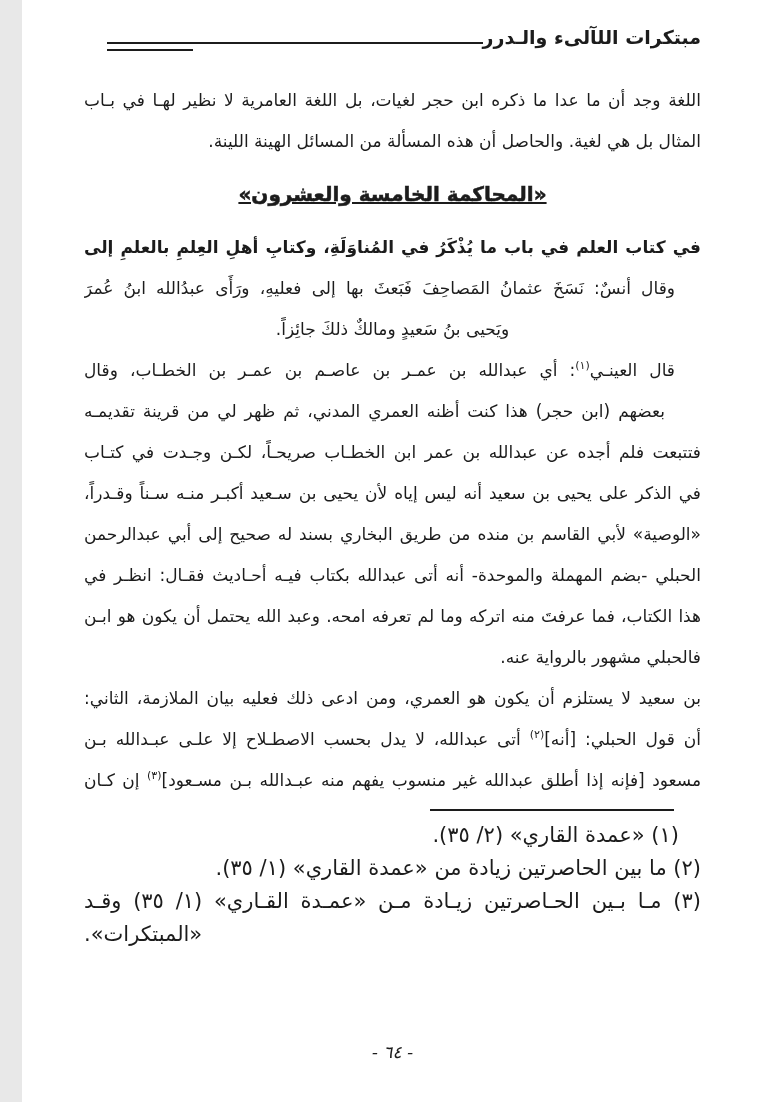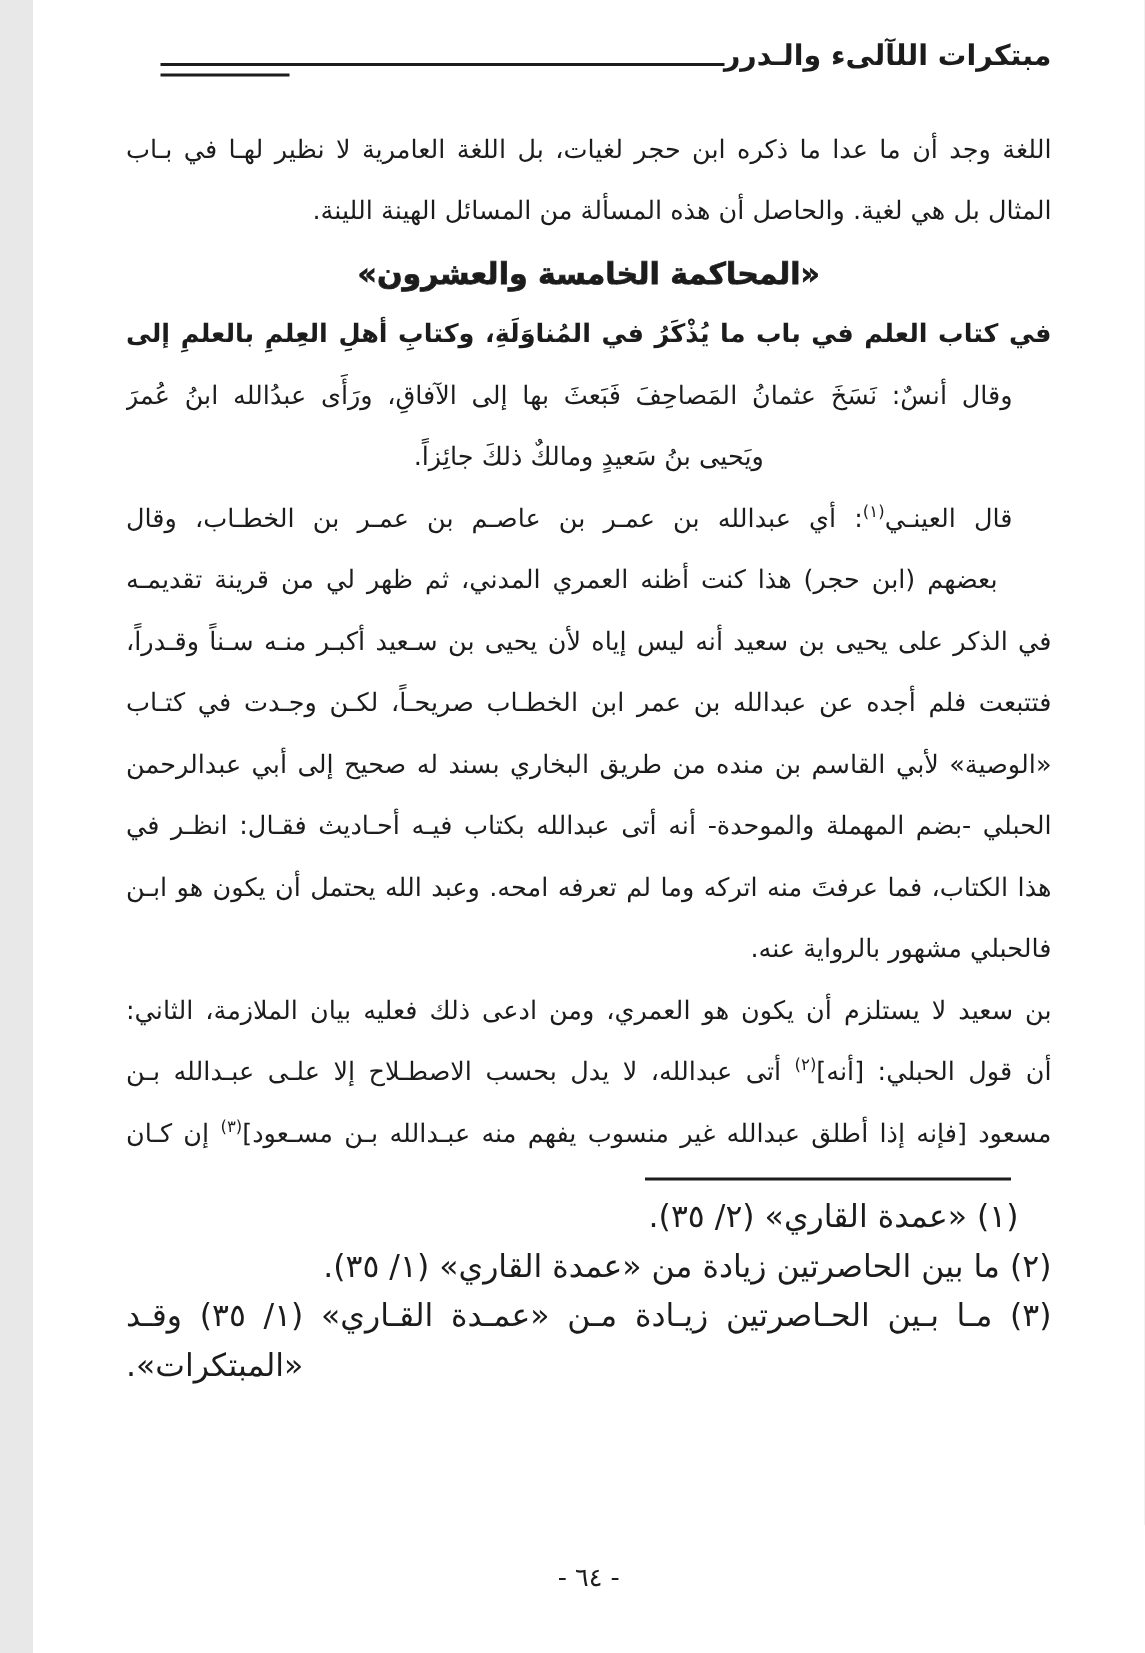--- a/index.html
+++ b/index.html
@@ -61,26 +61,27 @@
     overflow: hidden;
     text-align: justify;
     text-align-last: justify;
   }
   .line.end    { text-align: right;  text-align-last: right; }
   .line.center { text-align: center; text-align-last: center; }
   .line.indent  { text-indent: 26px; }
   .line.indent2 { text-indent: 36px; }
   .line.bold    { font-weight: bold; }
   .chapter-heading {
-    margin: 0;
+    margin: 12px;
     height: 41px;
     line-height: 41px;
     text-align: center;
     font-size: 20px;
     font-weight: bold;
+    text-decoration: underline;
     -webkit-text-stroke: 0.5px #1c1c1c;
   }
   .fn-marker {
     font-size: 11px;
     line-height: 0;
     vertical-align: super;
   }
   .seg-bold { font-weight: bold; }
 
   
@@ -105,20 +106,21 @@
 
   
   .page-number {
     position: absolute;
     left: 0;
     right: 0;
     bottom: 40px;
     text-align: center;
     font-size: 17px;
     letter-spacing: 1px;
+    font-style: italic;
   }
 </style>
 </head>
 <body>
 
 <div class="page">
 
   <header class="header">
     <span class="header-rule"></span>
     <span class="header-rule2"></span>
@@ -127,27 +129,27 @@
 
   <main class="body-text">
 
     <p class="line">اللغة وجد أن ما عدا ما ذكره ابن حجر لغيات، بل اللغة العامرية لا نظير لهـا في بـاب</p>
     <p class="line end">المثال بل هي لغية. والحاصل أن هذه المسألة من المسائل الهينة اللينة.</p>
 
     <h2 class="chapter-heading">«المحاكمة الخامسة والعشرون»</h2>
 
     <p class="line bold">في كتاب العلم في باب ما يُذْكَرُ في المُناوَلَةِ، وكتابِ أهلِ العِلمِ بالعلمِ إلى البُلدان</p>
 
-    <p class="line indent">وقال أنسٌ: نَسَخَ عثمانُ المَصاحِفَ فَبَعثَ بها إلى الآفاقِ، ورَأَى عبدُالله ابنُ عُمرَ</p>
+    <p class="line indent">وقال أنسٌ: نَسَخَ عثمانُ المَصاحِفَ فَبَعثَ بها إلى فعليهِ، ورَأَى عبدُالله ابنُ عُمرَ</p>
     <p class="line center">ويَحيى بنُ سَعيدٍ ومالكٌ ذلكَ جائِزاً.</p>
 
     <p class="line indent"><span>قال العينـي</span><sup class="fn-marker">(١)</sup><span>: أي عبدالله بن عمـر بن عاصـم بن عمـر بن الخطـاب، وقال</span></p>
     <p class="line indent2">بعضهم (ابن حجر) هذا كنت أظنه العمري المدني، ثم ظهر لي من قرينة تقديمـه</p>
+    <p class="line">فتتبعت فلم أجده عن عبدالله بن عمر ابن الخطـاب صريحـاً، لكـن وجـدت في كتـاب</p>
     <p class="line">في الذكر على يحيى بن سعيد أنه ليس إياه لأن يحيى بن سـعيد أكبـر منـه سـناً وقـدراً،</p>
-    <p class="line">فتتبعت فلم أجده عن عبدالله بن عمر ابن الخطـاب صريحـاً، لكـن وجـدت في كتـاب</p>
     <p class="line">«الوصية» لأبي القاسم بن منده من طريق البخاري بسند له صحيح إلى أبي عبدالرحمن</p>
     <p class="line">الحبلي -بضم المهملة والموحدة- أنه أتى عبدالله بكتاب فيـه أحـاديث فقـال: انظـر في</p>
     <p class="line">هذا الكتاب، فما عرفتَ منه اتركه وما لم تعرفه امحه. وعبد الله يحتمل أن يكون هو ابـن</p>
     <p class="line end">فالحبلي مشهور بالرواية عنه.</p>
 
     <p class="line">بن سعيد لا يستلزم أن يكون هو العمري، ومن ادعى ذلك فعليه بيان الملازمة، الثاني:</p>
     <p class="line"><span>أن قول الحبلي: [أنه]</span><sup class="fn-marker">(٢)</sup><span> أتى عبدالله، لا يدل بحسب الاصطـلاح إلا علـى عبـدالله بـن</span></p>
     <p class="line"><span>مسعود [فإنه إذا أطلق عبدالله غير منسوب يفهم منه عبـدالله بـن مسـعود]</span><sup class="fn-marker">(٣)</sup><span> إن كـان</span></p>
 
   </main>

